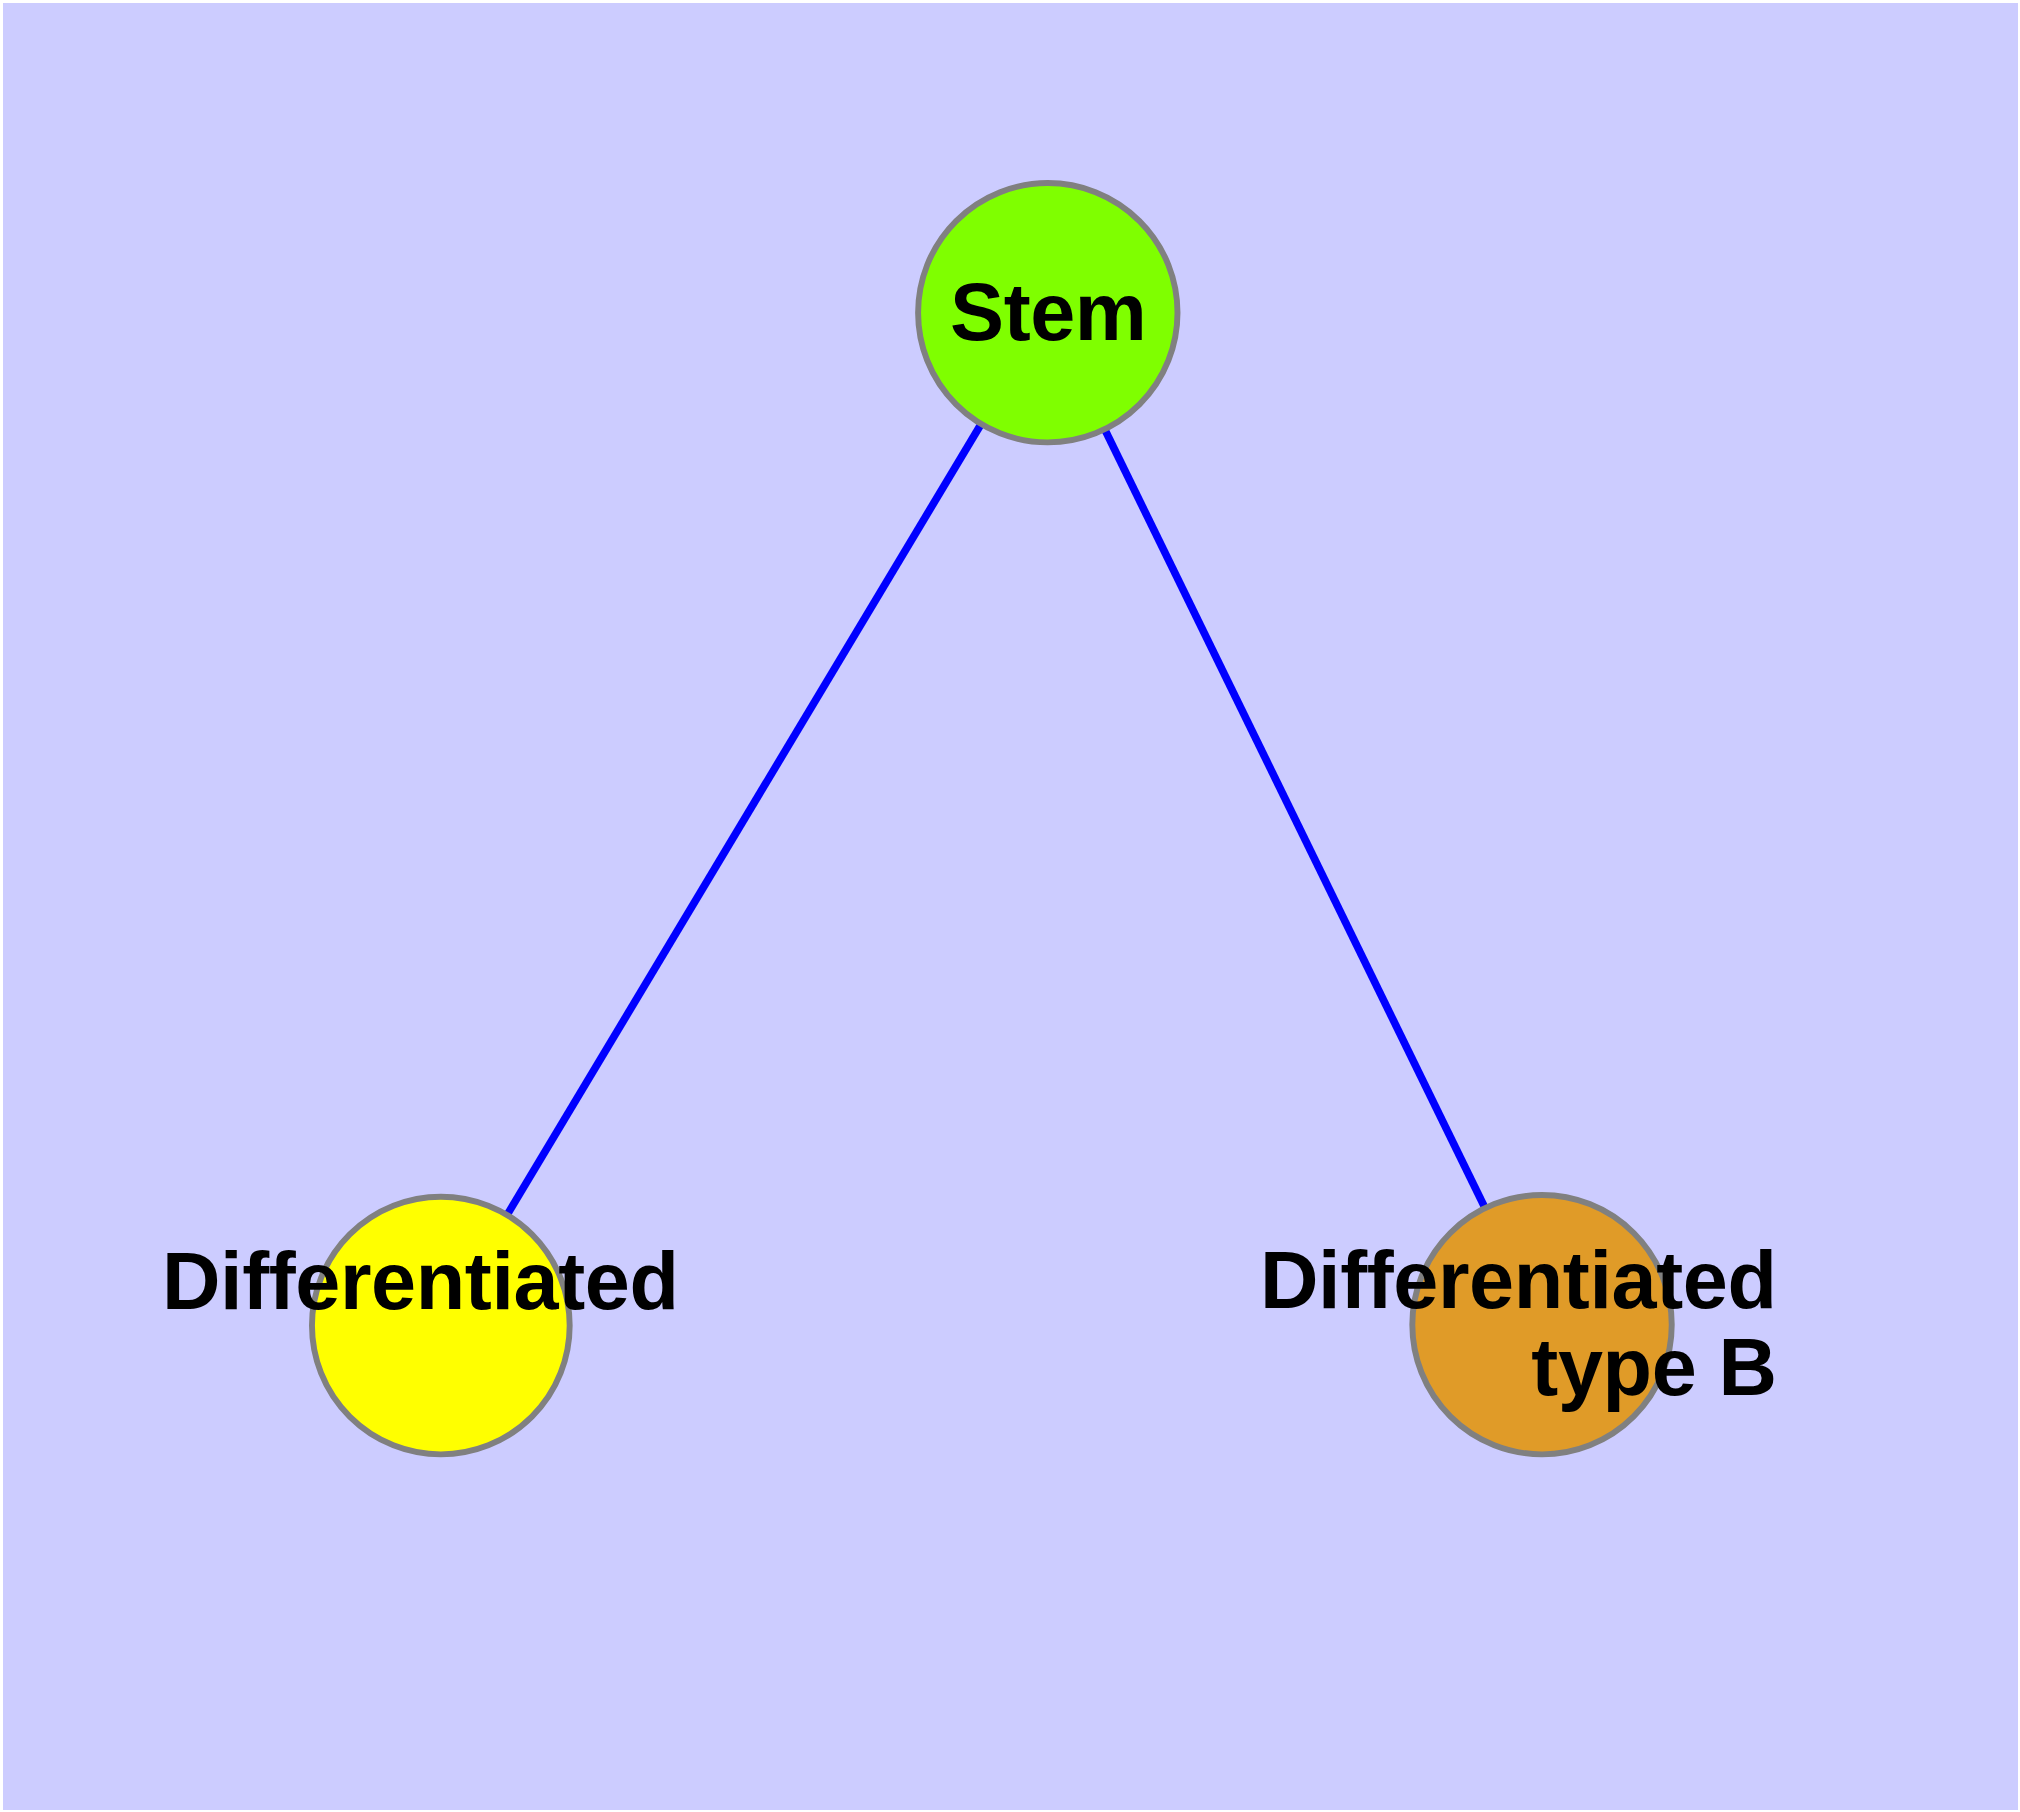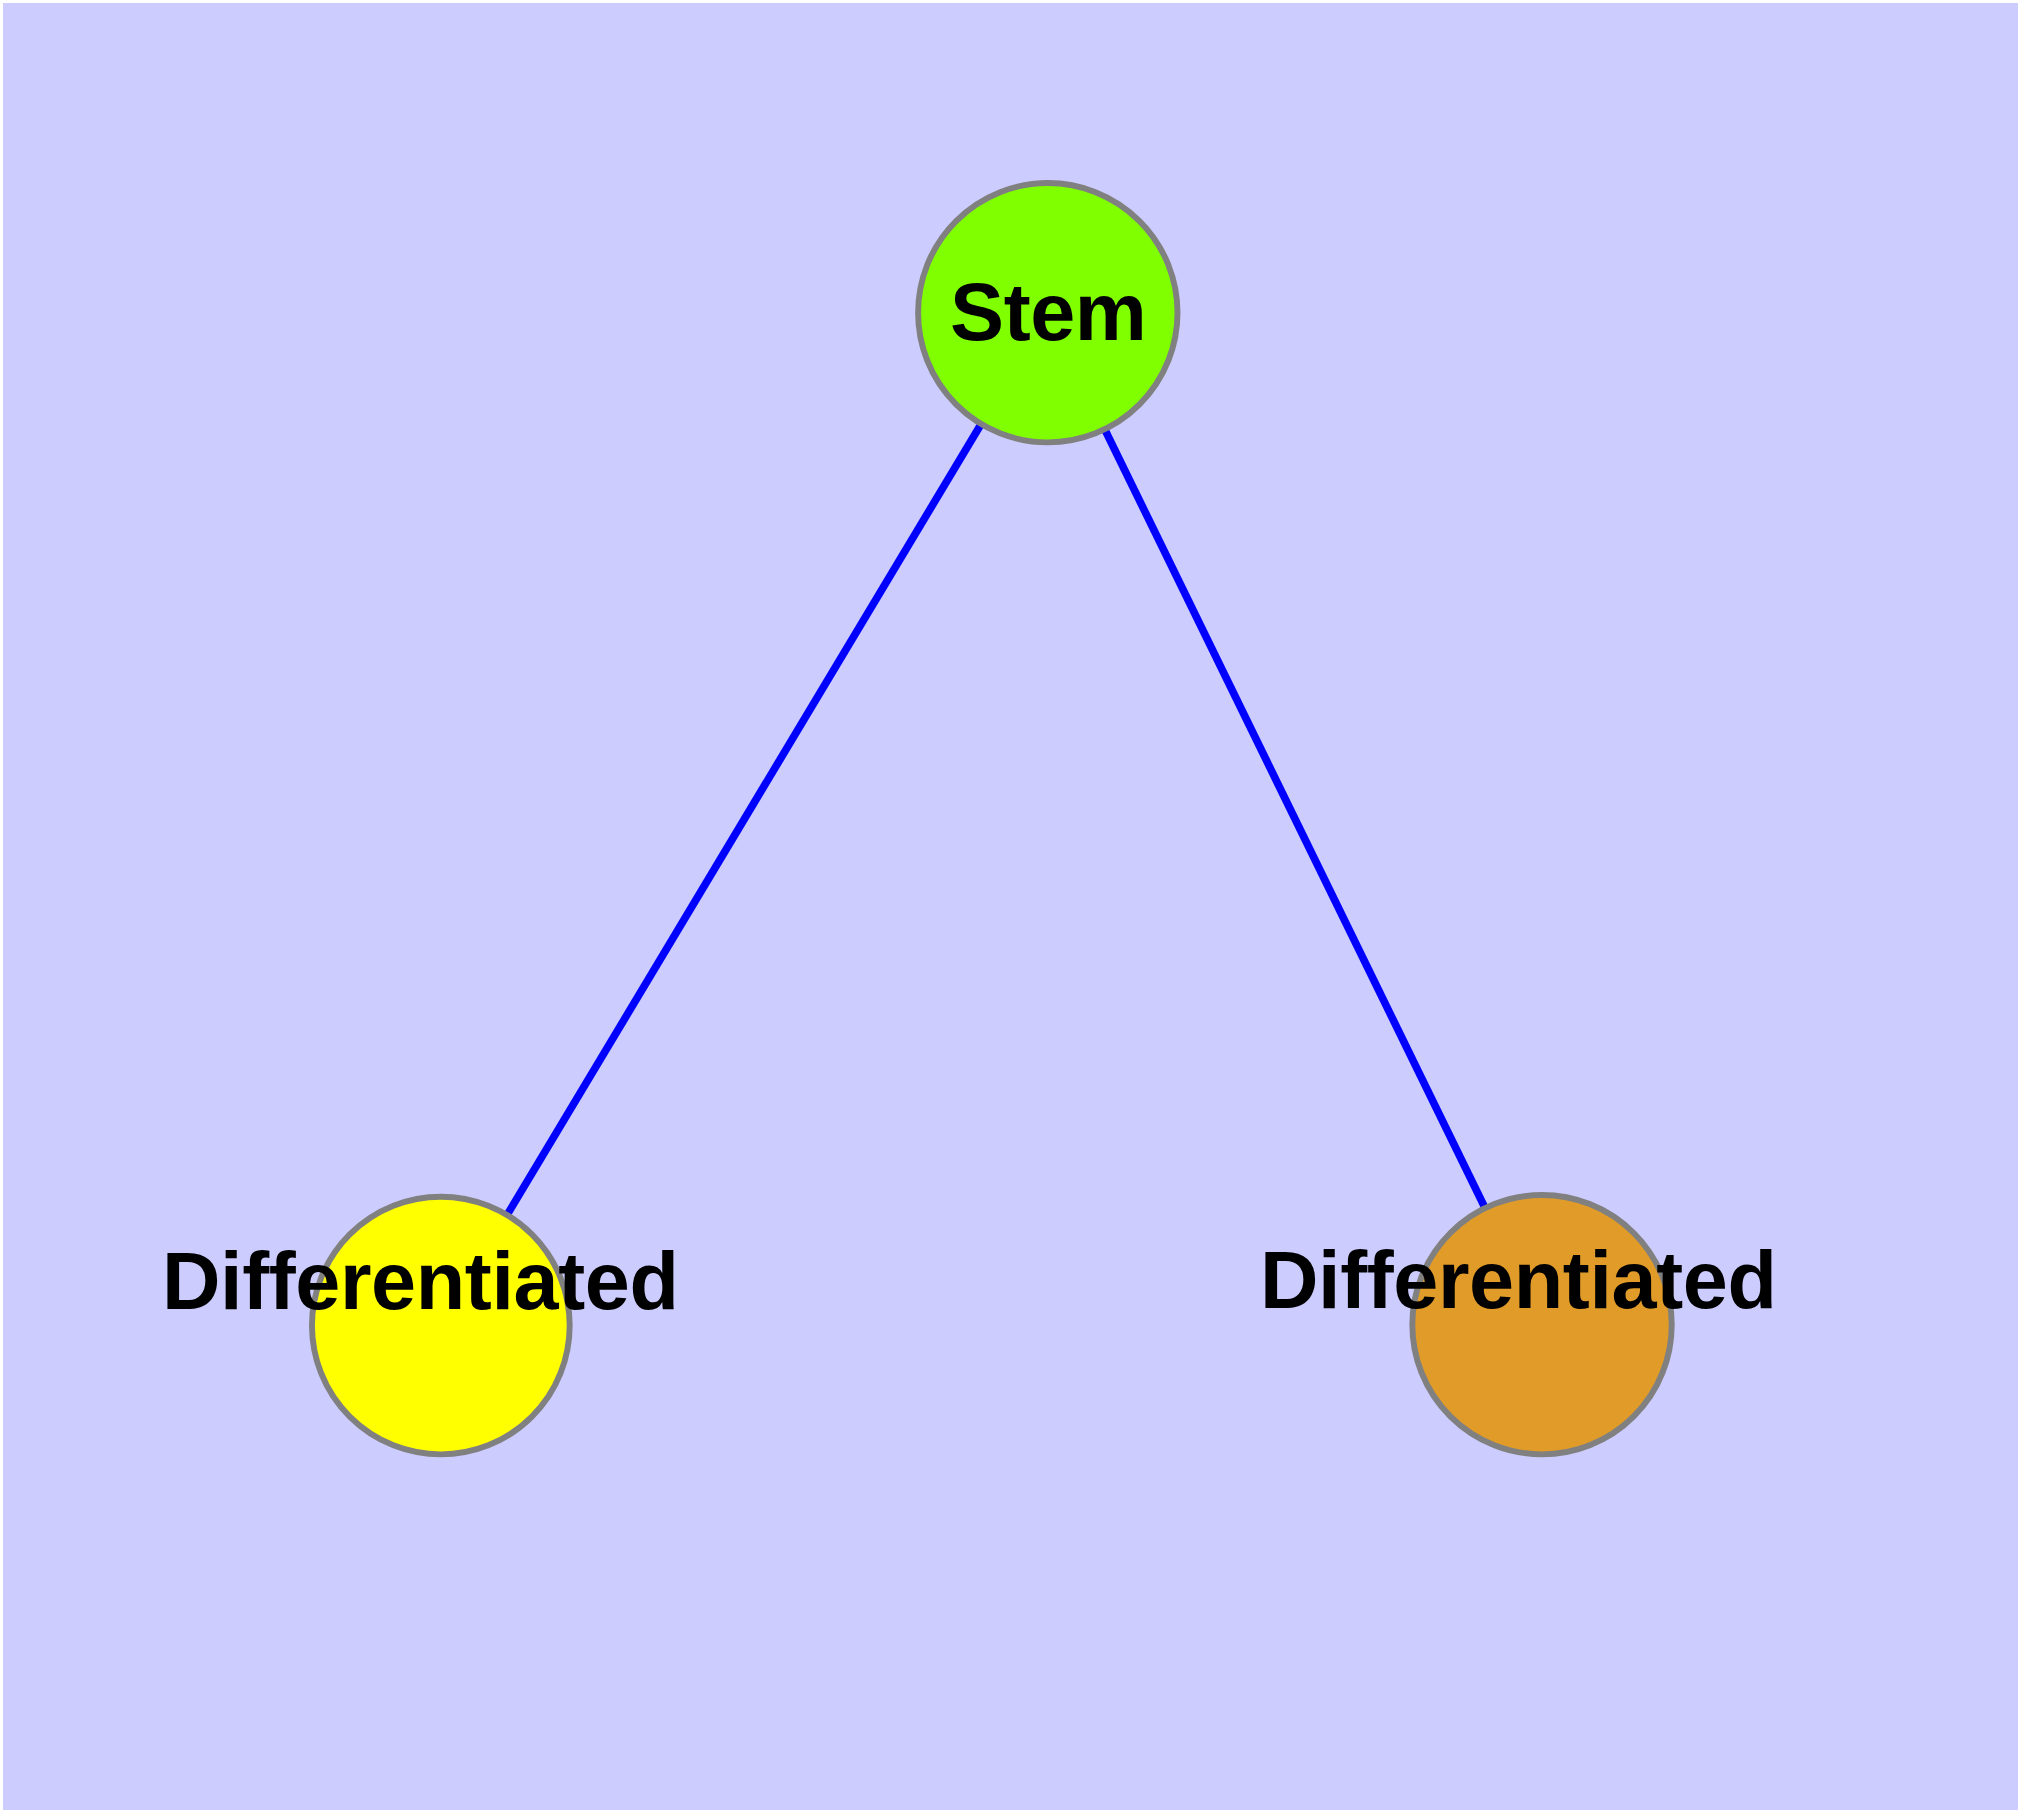--- a/index.html
+++ b/index.html
@@ -79,17 +79,17 @@
     <g id="node-layer">
         <circle class="node-circle" cx="1236" cy="369" r="153" fill="#7fff00" stroke="#808080" stroke-width="7"></circle>
         <circle class="node-circle" cx="520" cy="1564" r="152" fill="#ffff00" stroke="#808080" stroke-width="7"></circle>
         <circle class="node-circle" cx="1819" cy="1563" r="153" fill="#e09b28" stroke="#808080" stroke-width="7"></circle>
       </g>
   </svg>
 
   <div id="label-layer">
       <div class="node-label" style="color: rgb(0, 0, 0); left: 950px; top: 269px;"><span>Stem</span></div>
       <div class="node-label" style="color: rgb(0, 0, 0); left: 162px; top: 1238px;"><span>Differentiated</span><br></div>
-      <div class="node-label" style="color: rgb(0, 0, 0); left: 1260px; top: 1237px;"><span>Differentiated</span><br></div>
+      <div class="node-label" style="color: rgb(0, 0, 0); left: 1260px; top: 1237px;"><span>Differentiated</span><br><span>type B</span></div>
     </div>
 
 </div>
 
 
 </body></html>

